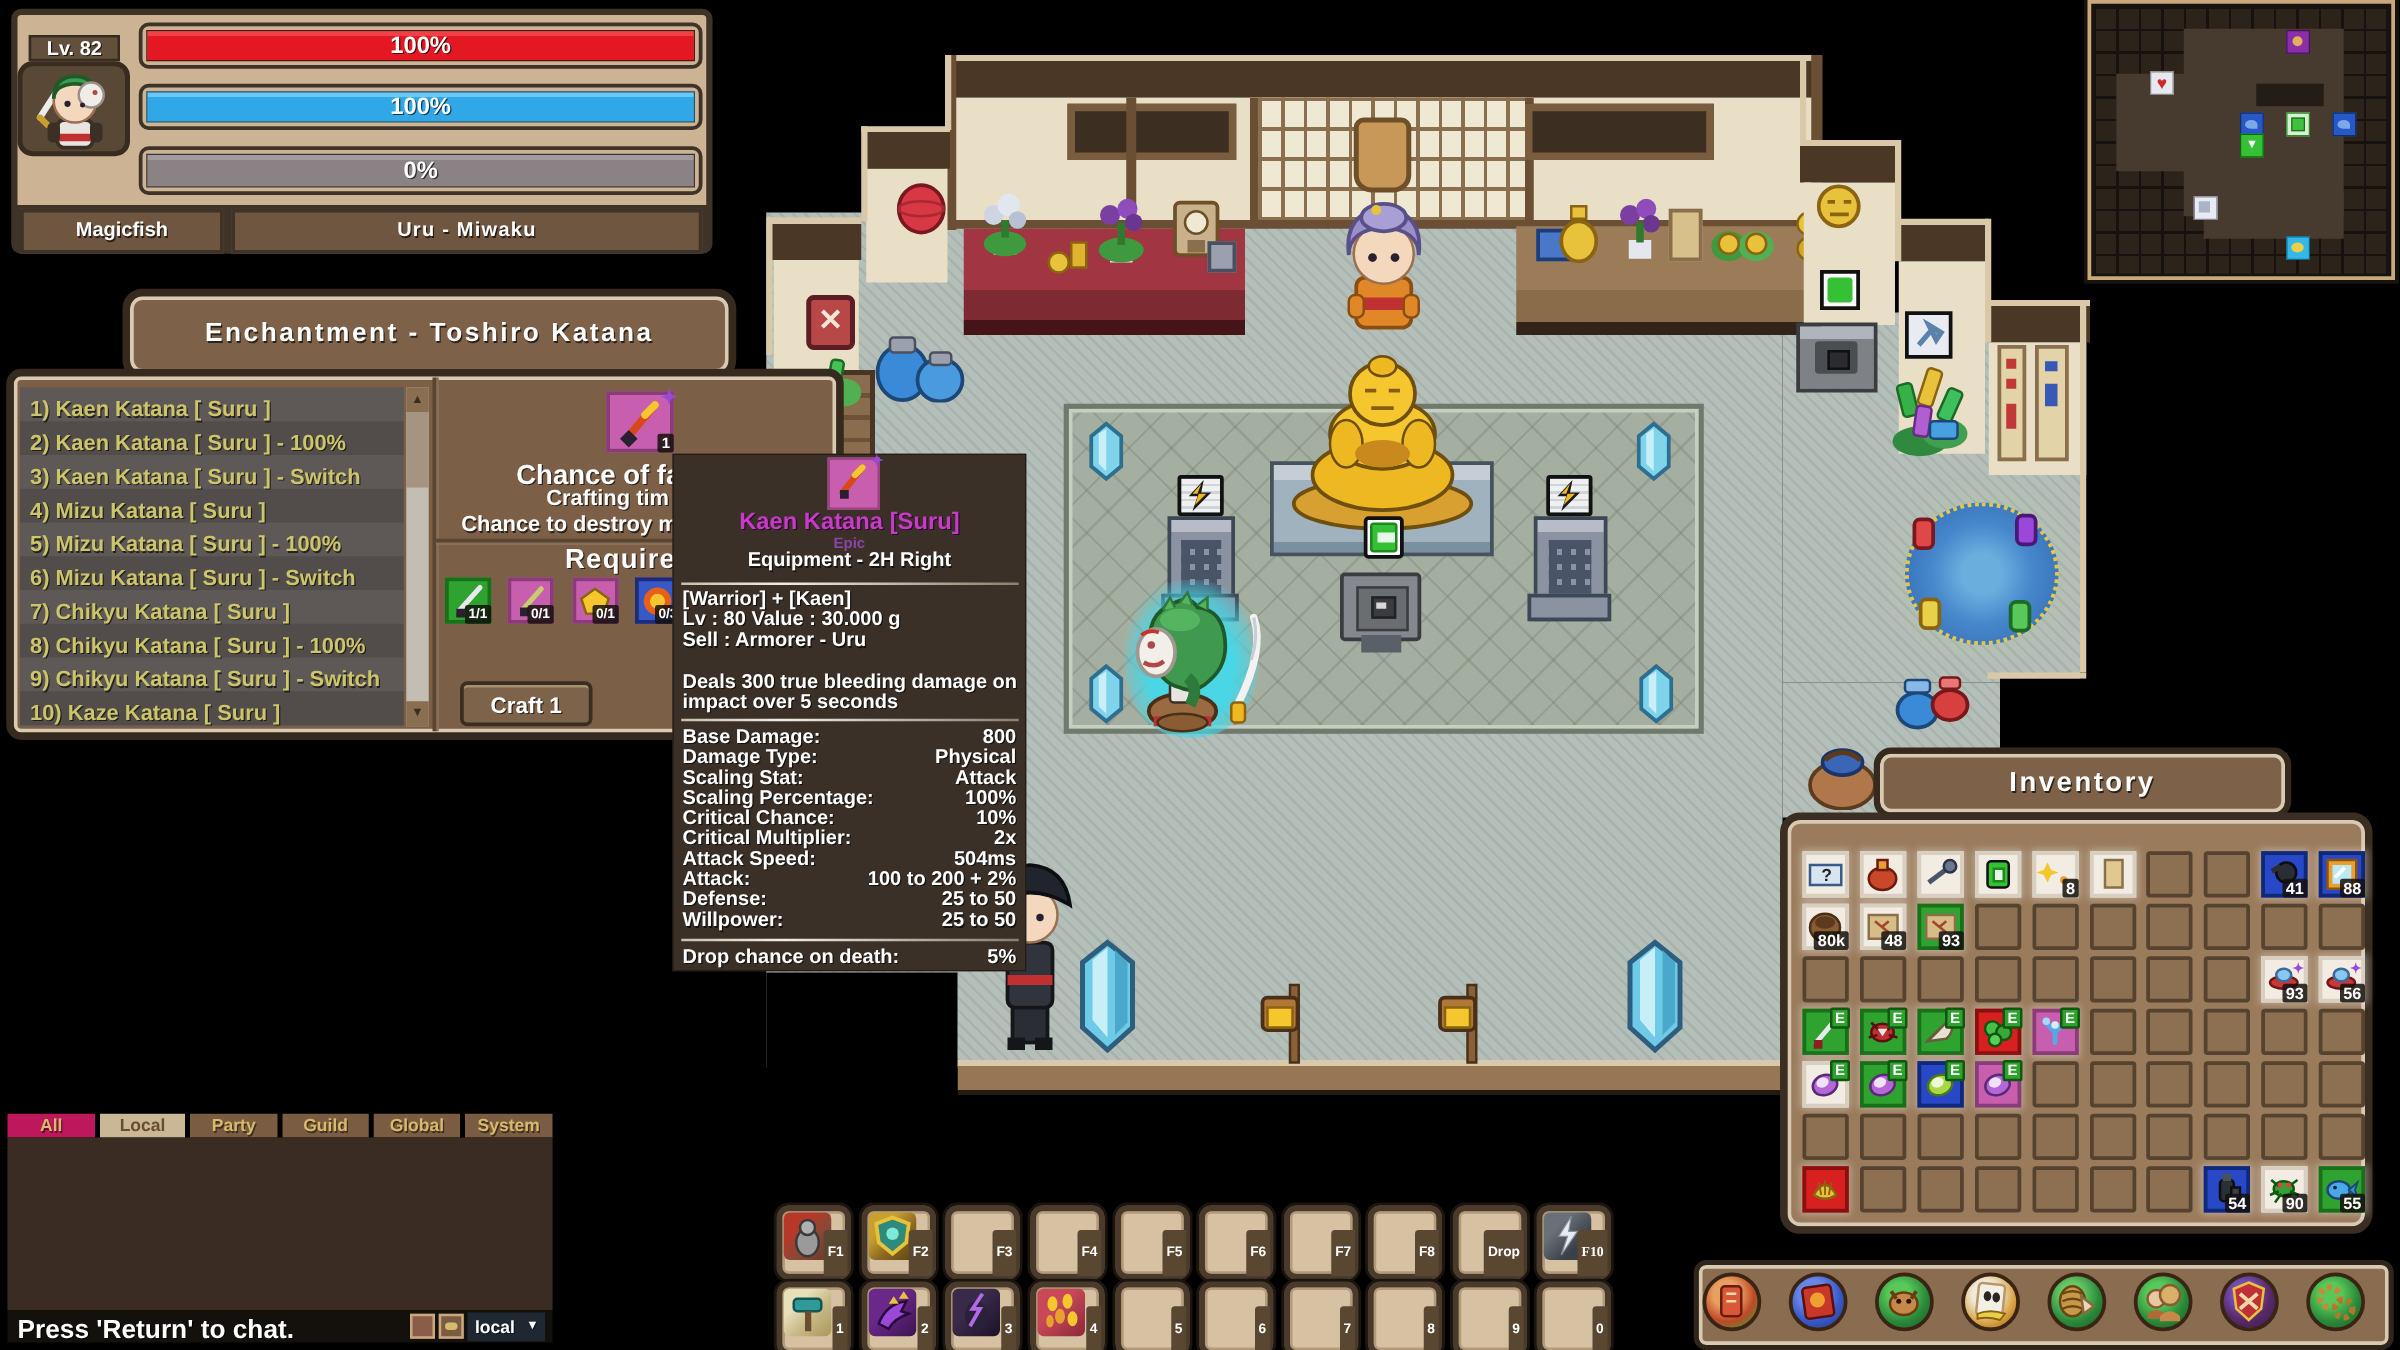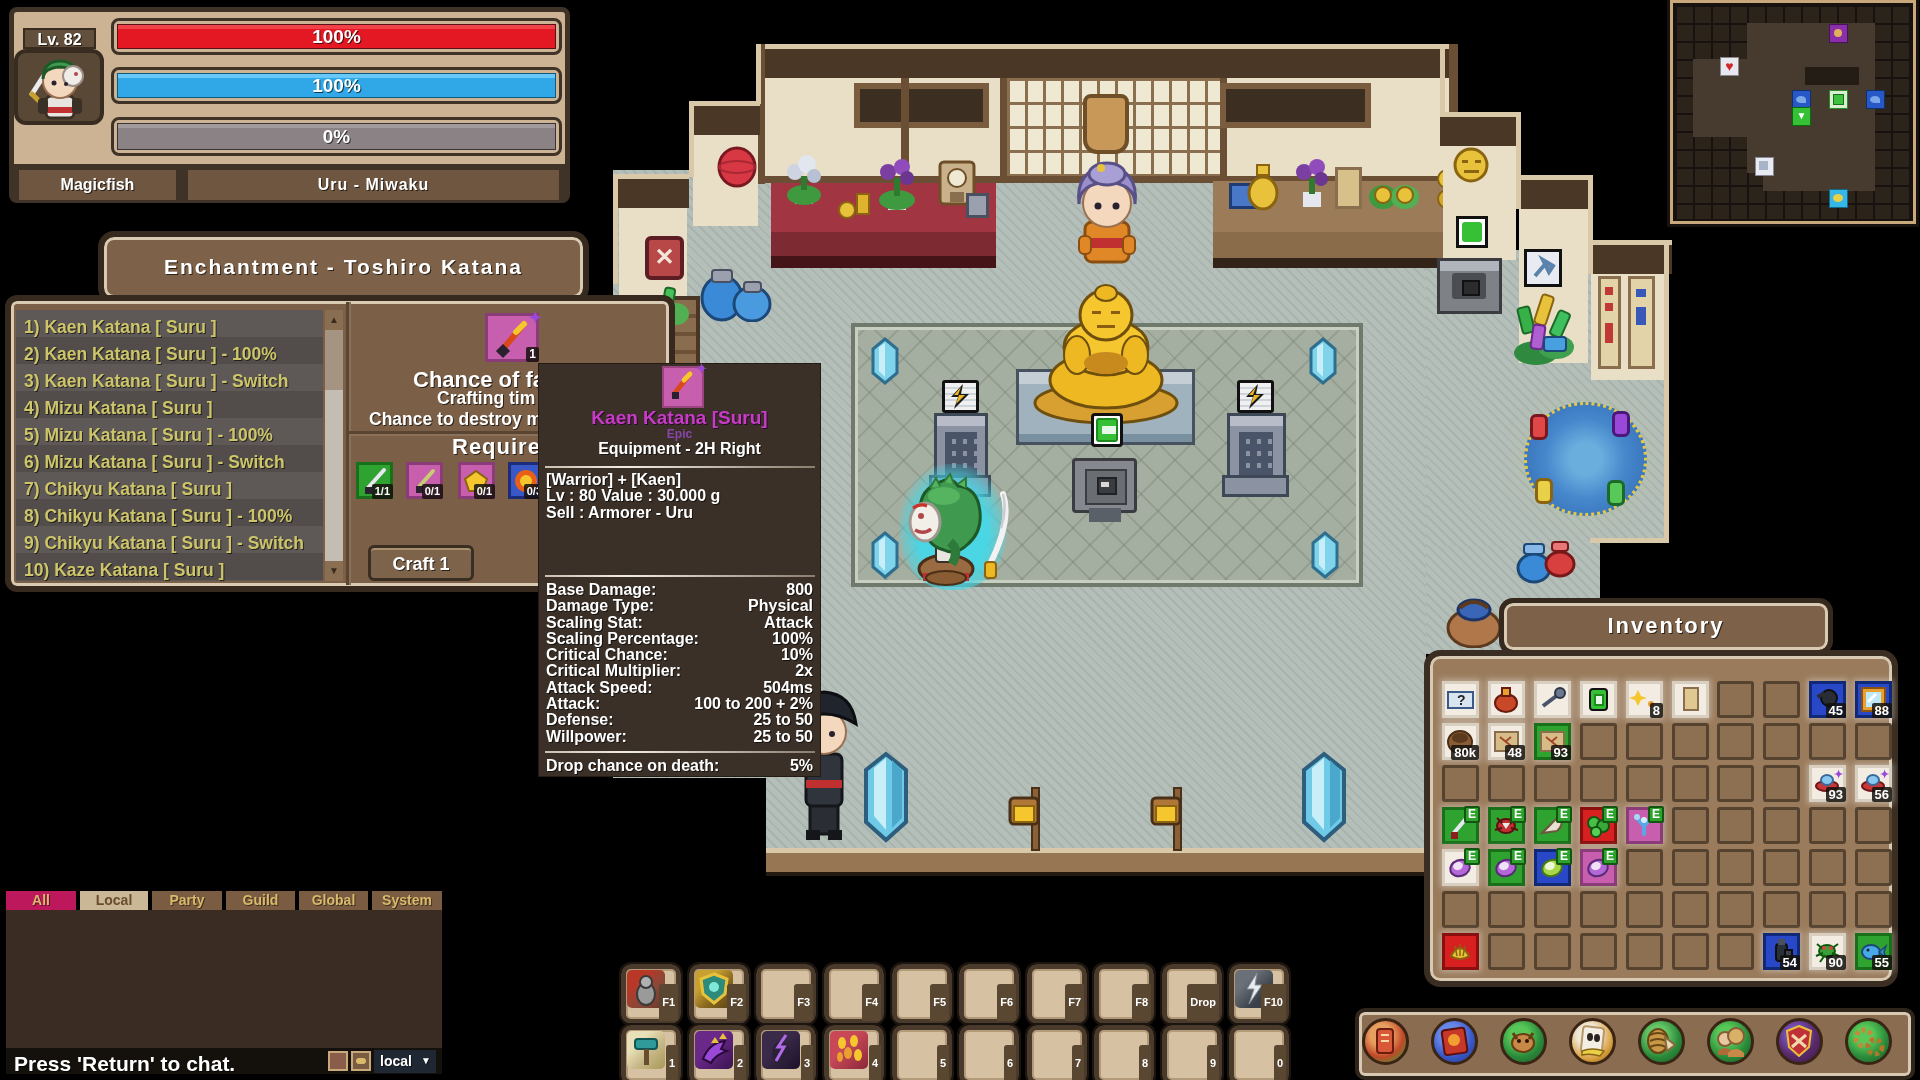--- a/index.html
+++ b/index.html
@@ -545,20 +545,21 @@
 <div style="position:absolute;top:43px;width:100%;text-align:center;color:#c73bc7;font-size:19px;text-shadow:1px 1px 0 #2a0a2a;">Kaen Katana [Suru]</div>
 
 <div style="position:absolute;top:63px;width:100%;text-align:center;color:#8a44aa;font-size:12px;">Epic</div>
 
 <div style="position:absolute;top:76px;width:100%;text-align:center;color:#fff;font-size:16px;text-shadow:1px 1px 0 rgba(0,0,0,.6);">Equipment - 2H Right</div>
 
 <div style="position:absolute;left:6px;top:102px;width:270px;height:2px;background:linear-gradient(90deg,#cabfae,#f2ede4 30%,#8a7e6e);"></div>
 
 <div class="txt" style="position:absolute;left:7px;top:108px;font-size:16px;line-height:16.3px;">[Warrior] + [Kaen]<br>Lv : 80 Value : 30.000 g<br>Sell : Armorer - Uru</div>
 
+<div class="txt" style="position:absolute;left:7px;top:174px;font-size:16px;line-height:16.3px;">Deals 300 true bleeding damage on<br>impact over 5 seconds</div>
 
 <div style="position:absolute;left:6px;top:211px;width:270px;height:2px;background:linear-gradient(90deg,#cabfae,#f2ede4 30%,#8a7e6e);"></div>
 
 <div class="txt" style="position:absolute;left:7px;top:218px;font-size:16px;line-height:16.3px;">Base Damage:<br>Damage Type:<br>Scaling Stat:<br>Scaling Percentage:<br>Critical Chance:<br>Critical Multiplier:<br>Attack Speed:<br>Attack:<br>Defense:<br>Willpower:</div>
 
 <div class="txt" style="position:absolute;right:7px;top:218px;font-size:16px;line-height:16.3px;text-align:right;">800<br>Physical<br>Attack<br>100%<br>10%<br>2x<br>504ms<br>100 to 200 + 2%<br>25 to 50<br>25 to 50</div>
 
 <div style="position:absolute;left:6px;top:387px;width:270px;height:2px;background:linear-gradient(90deg,#cabfae,#f2ede4 30%,#8a7e6e);"></div>
 
 <div class="txt" style="position:absolute;left:7px;top:393px;font-size:16px;">Drop chance on death:</div>
@@ -601,21 +602,21 @@
         <rect x="9" y="4" width="14" height="22" fill="#e0c890" stroke="#8a6f4e" stroke-width="2"></rect>
       </svg></div>
 
 <div class="islot" style="left:1717px;top:681px;"></div>
 
 <div class="islot" style="left:1763px;top:681px;"></div>
 
 <div class="abs" style="left:1809px;top:681px;width:37px;height:37px;background:#2848c8;border:3px solid #102878;box-sizing:border-box;box-shadow:0 0 6px 2px rgba(255,255,255,.35);"><svg width="31" height="31">
         <circle cx="17" cy="14" r="8" fill="#2a2e34" stroke="#0c0e12" stroke-width="2"></circle>
         <rect x="5" y="9" width="8" height="4" fill="#2a2e34" transform="rotate(-30 9 11)"></rect>
-      </svg><div class="cnt">45</div></div>
+      </svg><div class="cnt">41</div></div>
 
 <div class="abs" style="left:1855px;top:681px;width:37px;height:37px;background:#2848c8;border:3px solid #102878;box-sizing:border-box;box-shadow:0 0 6px 2px rgba(255,255,255,.35);"><svg width="31" height="31">
         <rect x="4" y="4" width="23" height="23" fill="#e8a030" stroke="#8a5410" stroke-width="2"></rect>
         <rect x="8" y="8" width="15" height="15" fill="#bce8f8"></rect>
         <path d="M10 18 L18 10" stroke="#fff" stroke-width="3"></path>
       </svg><div class="cnt">88</div></div>
 
 <div class="abs" style="left:1442px;top:723px;width:37px;height:37px;background:#f2ece2;border:3px solid #d8cfc0;box-sizing:border-box;box-shadow:0 0 6px 2px rgba(255,255,255,.35);"><svg width="31" height="31">
         <ellipse cx="15" cy="16" rx="12" ry="11" fill="#8a5c34" stroke="#4a2e16" stroke-width="2"></ellipse>
         <ellipse cx="15" cy="12" rx="8" ry="5" fill="#5c3a1e"></ellipse>
@@ -863,21 +864,21 @@
     </div>
 
 <div class="slot" style="left:1094px;top:964px;">
       <div class="slotlab">F8</div>
     </div>
 
 <div class="slot" style="left:1162px;top:964px;">
       <div class="slotlab">Drop</div>
     </div>
 
-<div class="slot" style="left:1229px;top:964px;">
+<div class="slot" style="left:1229px;top:964px;font-family:Liberation Serif, serif;">
       <div style="position:absolute;left:1px;top:1px;width:38px;height:38px;border-radius:5px;overflow:hidden;background:linear-gradient(135deg,#6a7078 0 30%,#3a4048 70%);"><svg width="38" height="38">
           <path d="M22 3 L12 19 L19 19 L14 34 L27 15 L20 15 Z" fill="#e8ecf2" stroke="#8a9098" stroke-width="1"></path>
         </svg></div>
       <div class="slotlab">F10</div>
     </div>
 
 <div class="slot" style="left:621px;top:1025px;">
       <div style="position:absolute;left:1px;top:1px;width:38px;height:38px;border-radius:5px;overflow:hidden;background:linear-gradient(135deg,#e8e0b8 0 30%,#c8b888 60%,#a89858);"><svg width="38" height="38">
           <rect x="8" y="8" width="22" height="10" rx="3" fill="#2e9a9a" stroke="#115555" stroke-width="2"></rect>
           <rect x="17" y="18" width="5" height="16" fill="#6a4c2e"></rect>

